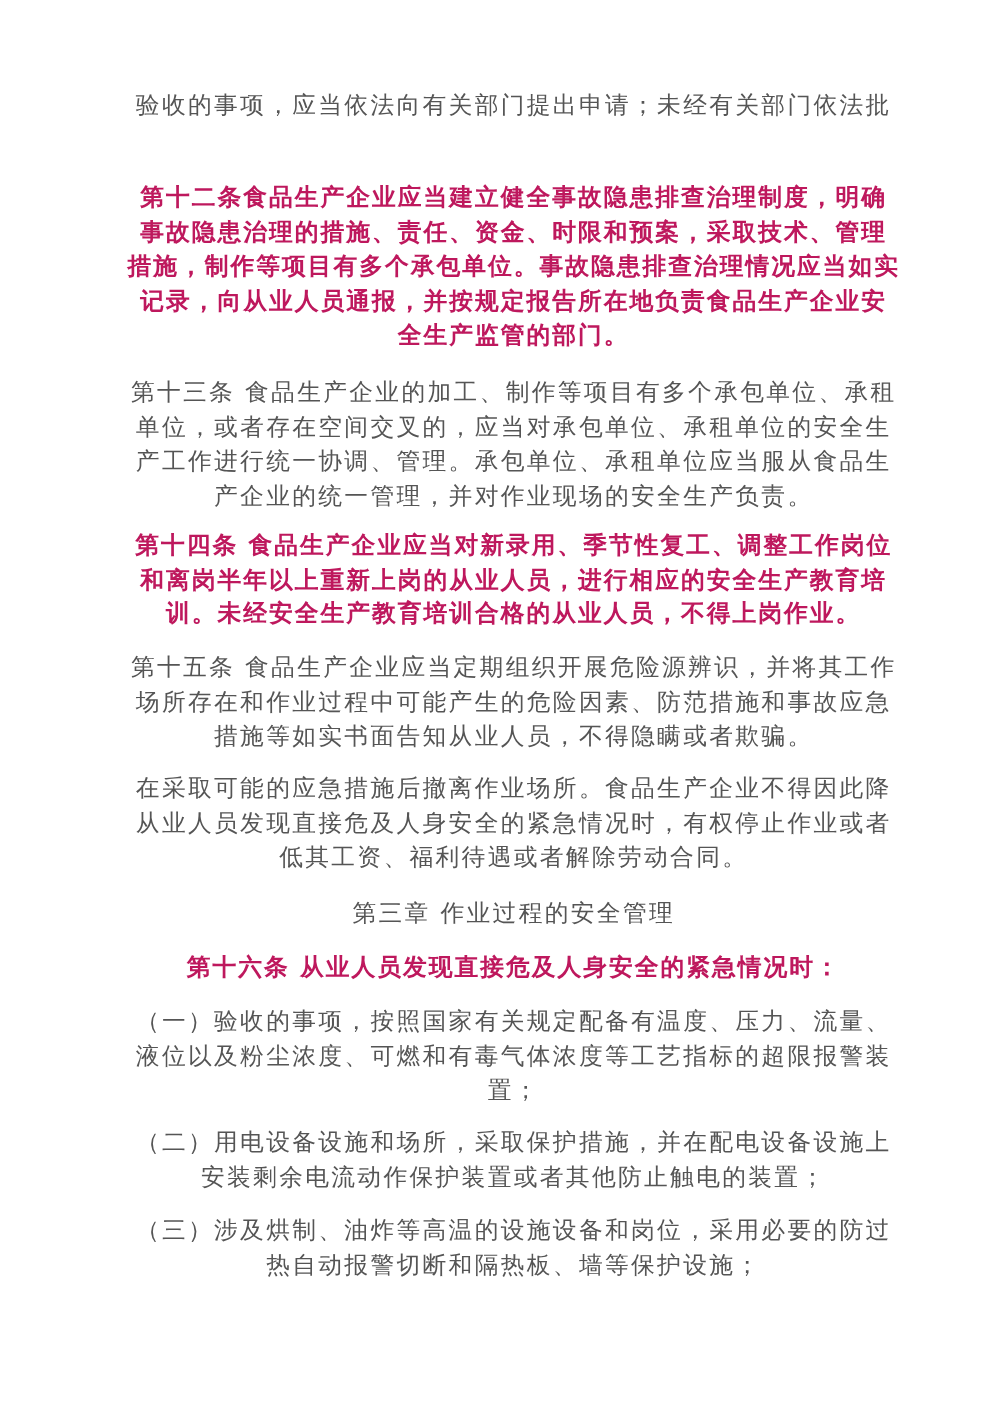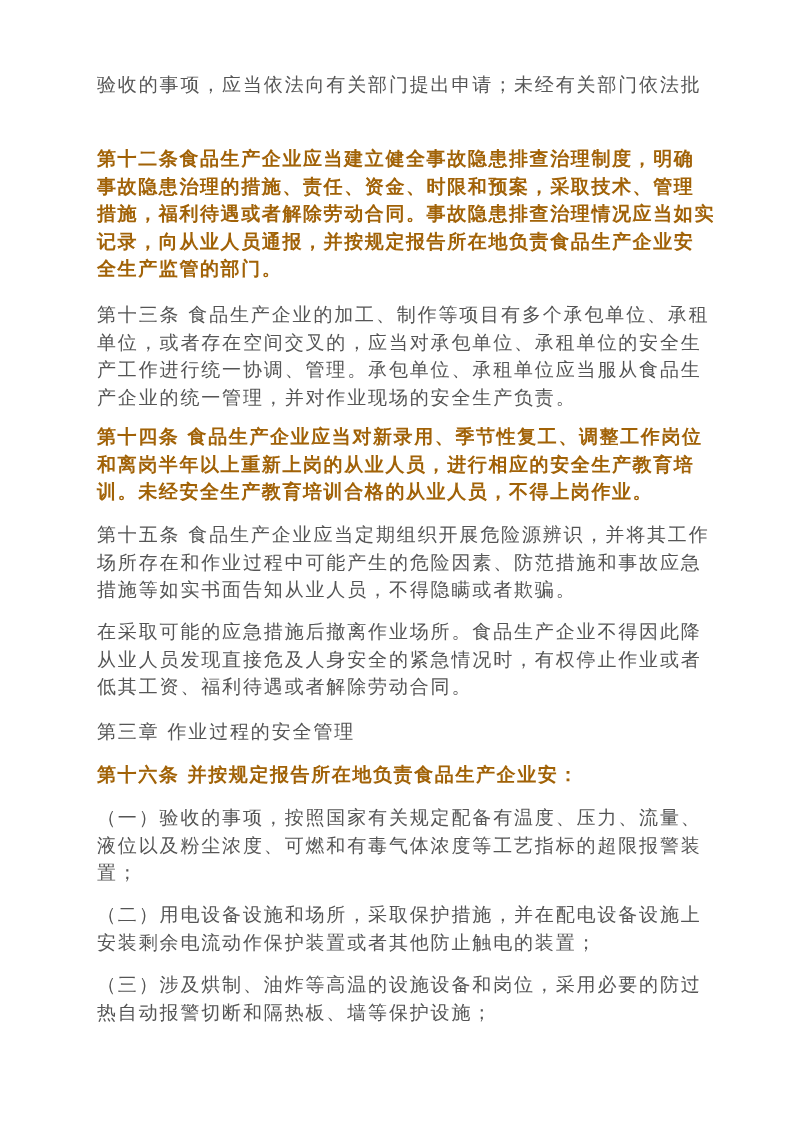--- a/index.html
+++ b/index.html
@@ -4,36 +4,36 @@
 <style>
   html, body { margin: 0; padding: 0; }
   body {
     width: 793px; height: 1122px; background: #ffffff; position: relative; overflow: hidden;
     font-family: "DejaVu Sans", "Liberation Sans", sans-serif;
   }
   .page { position: absolute; left: 97px; top: 0; width: 628px; }
   .p {
     position: absolute; left: 0; width: 628px;
     font-size: 19px; line-height: 27.5px; letter-spacing: 1.85px;
-    color: #555555; margin: 0; white-space: normal; word-break: break-all;
+    color: #555555; margin: 0; white-space: normal; word-break: break-all; text-align: center;
   }
-  .p.bold { color: #a16207; font-weight: bold; letter-spacing: 1.6px; }
+  .p.bold { color: #be185d; font-weight: bold; letter-spacing: 1.6px; }
   .line { display: block; white-space: nowrap; }
 </style>
 </head>
 <body>
 
 <div class="page">
   <p class="p" style="top:71px">
     <span class="line">验收的事项，应当依法向有关部门提出申请；未经有关部门依法批</span>
   </p>
   <p class="p bold" style="top:145px">
     <span class="line">第十二条食品生产企业应当建立健全事故隐患排查治理制度，明确</span>
     <span class="line">事故隐患治理的措施、责任、资金、时限和预案，采取技术、管理</span>
-    <span class="line">措施，福利待遇或者解除劳动合同。事故隐患排查治理情况应当如实</span>
+    <span class="line">措施，制作等项目有多个承包单位。事故隐患排查治理情况应当如实</span>
     <span class="line">记录，向从业人员通报，并按规定报告所在地负责食品生产企业安</span>
     <span class="line">全生产监管的部门。</span>
   </p>
   <p class="p" style="top:301px">
     <span class="line">第十三条 食品生产企业的加工、制作等项目有多个承包单位、承租</span>
     <span class="line">单位，或者存在空间交叉的，应当对承包单位、承租单位的安全生</span>
     <span class="line">产工作进行统一协调、管理。承包单位、承租单位应当服从食品生</span>
     <span class="line">产企业的统一管理，并对作业现场的安全生产负责。</span>
   </p>
   <p class="p bold" style="top:423px">
@@ -48,21 +48,21 @@
   </p>
   <p class="p" style="top:618px">
     <span class="line">在采取可能的应急措施后撤离作业场所。食品生产企业不得因此降</span>
     <span class="line">从业人员发现直接危及人身安全的紧急情况时，有权停止作业或者</span>
     <span class="line">低其工资、福利待遇或者解除劳动合同。</span>
   </p>
   <p class="p" style="top:718px">
     <span class="line">第三章 作业过程的安全管理</span>
   </p>
   <p class="p bold" style="top:761px">
-    <span class="line">第十六条 并按规定报告所在地负责食品生产企业安：</span>
+    <span class="line">第十六条 从业人员发现直接危及人身安全的紧急情况时：</span>
   </p>
   <p class="p" style="top:804px">
     <span class="line">（一）验收的事项，按照国家有关规定配备有温度、压力、流量、</span>
     <span class="line">液位以及粉尘浓度、可燃和有毒气体浓度等工艺指标的超限报警装</span>
     <span class="line">置；</span>
   </p>
   <p class="p" style="top:901px">
     <span class="line">（二）用电设备设施和场所，采取保护措施，并在配电设备设施上</span>
     <span class="line">安装剩余电流动作保护装置或者其他防止触电的装置；</span>
   </p>

